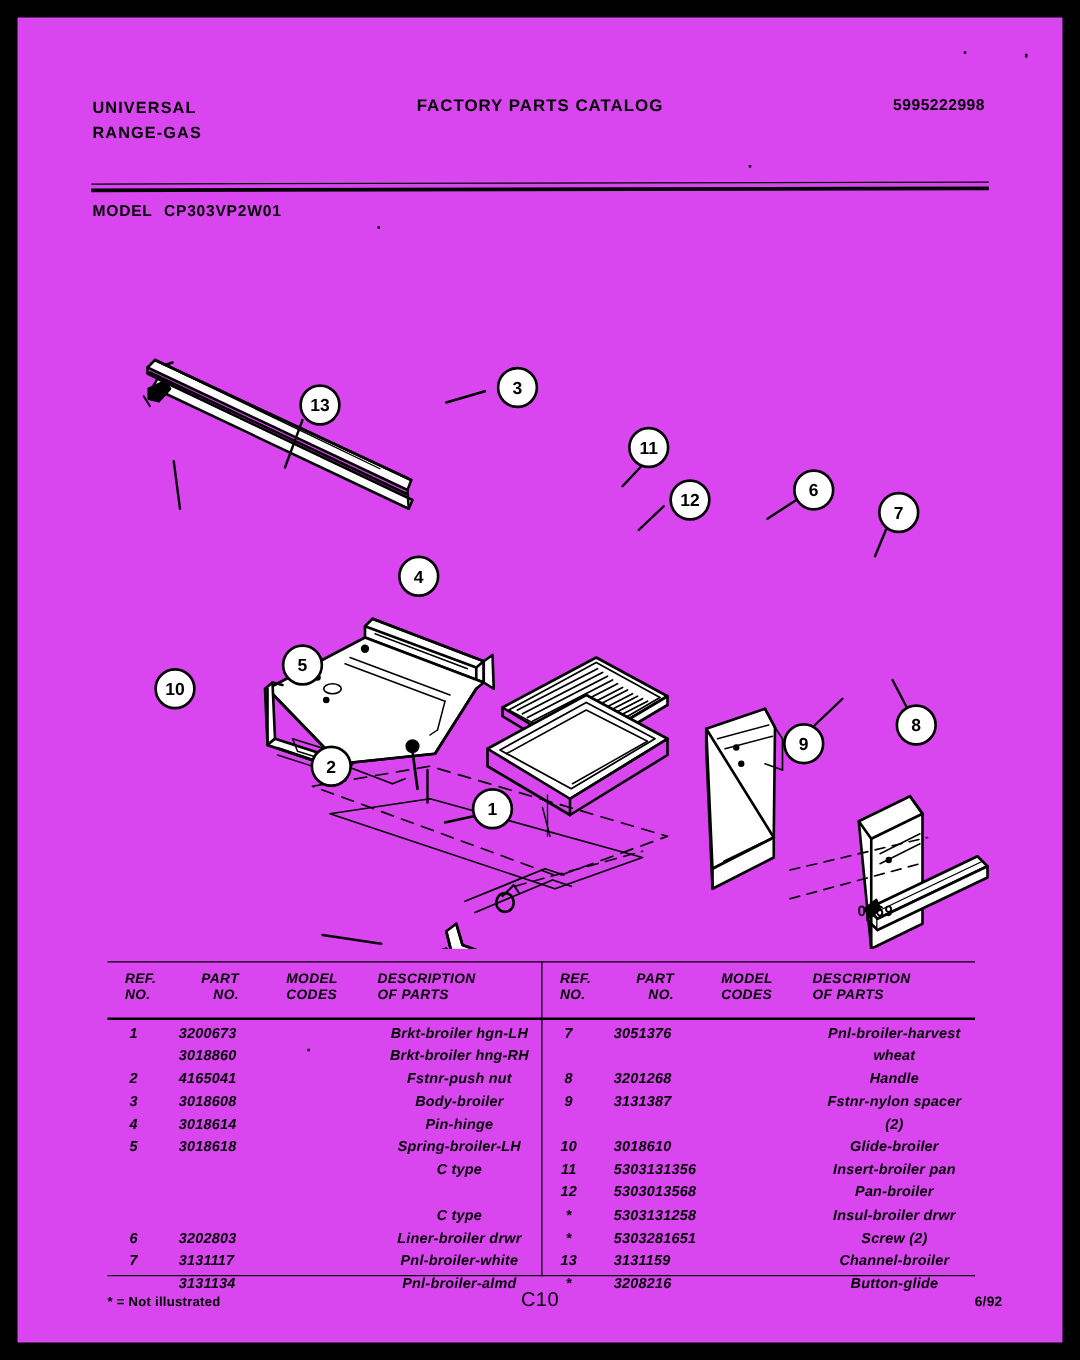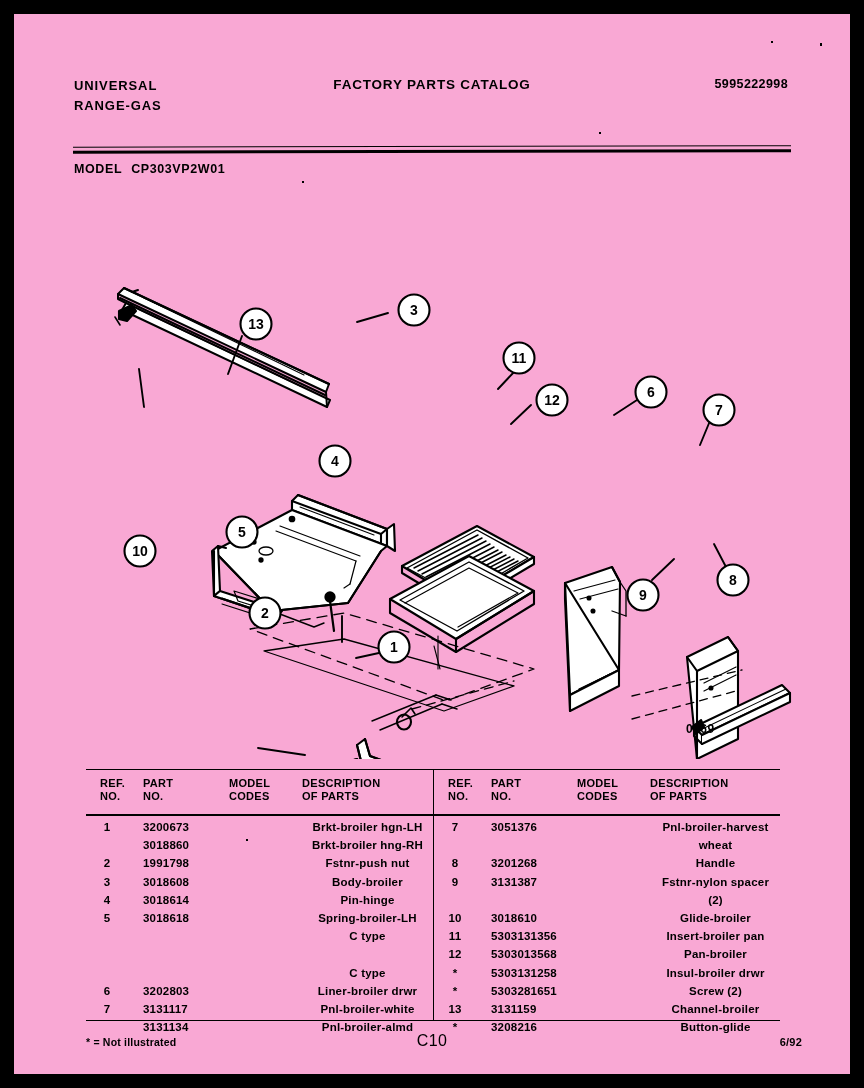--- a/index.html
+++ b/index.html
@@ -12,21 +12,21 @@
     height: 1088px;
     font-family: "Liberation Sans", sans-serif;
     overflow: hidden;
   }
   #page {
     position: absolute;
     left: 14px;
     top: 14px;
     width: 836px;
     height: 1060px;
-    background: #f9a8d4;
+    background: #d946ef;
     overflow: hidden;
   }
 
   
   .hdr {
     position: absolute;
     left: 0; top: 0; width: 836px; height: 120px;
   }
   .brand {
     position: absolute;
@@ -111,37 +111,37 @@
   .tbl-bottom {
     position: absolute; left: 0; top: 251px; width: 694px; height: 1px; background: #000;
   }
   .tbl-head-rule {
     position: absolute; left: 0; top: 45px; width: 694px; height: 2px; background: #000;
   }
   .tbl-vdiv {
     position: absolute; left: 347px; top: 0; width: 1px; height: 252px; background: #000;
   }
   .half {
-    position: absolute; top: 0; width: 347px; height: 252px;
+    position: absolute; top: 0; width: 347px; height: 252px; font-style: italic;
   }
   .half.left { left: 0; }
   .half.right { left: 348px; }
 
   .col-head {
     position: absolute;
     top: 8px;
     font-size: 11px;
     font-weight: bold;
     line-height: 13px;
     letter-spacing: 0.3px;
     color: #000;
   }
   .col-head span { display: block; }
   .ch-ref  { left: 14px; }
-  .ch-part { left: 57px; }
+  .ch-part { left: 75px; text-align: right; }
   .ch-model{ left: 143px; }
   .ch-desc { left: 216px; }
 
   .rows {
     position: absolute; left: 0; top: 52px; width: 347px;
   }
   .row {
     position: relative;
     height: 18.2px;
     font-size: 11.5px;
@@ -493,21 +493,21 @@
             <div class="c-desc">Brkt-broiler hgn-LH</div>
           </div>
           <div class="row">
             <div class="c-ref"></div>
             <div class="c-part">3018860</div>
             <div class="c-model"></div>
             <div class="c-desc">Brkt-broiler hng-RH</div>
           </div>
           <div class="row">
             <div class="c-ref">2</div>
-            <div class="c-part">1991798</div>
+            <div class="c-part">4165041</div>
             <div class="c-model"></div>
             <div class="c-desc">Fstnr-push nut</div>
           </div>
           <div class="row">
             <div class="c-ref">3</div>
             <div class="c-part">3018608</div>
             <div class="c-model"></div>
             <div class="c-desc">Body-broiler</div>
           </div>
           <div class="row">

